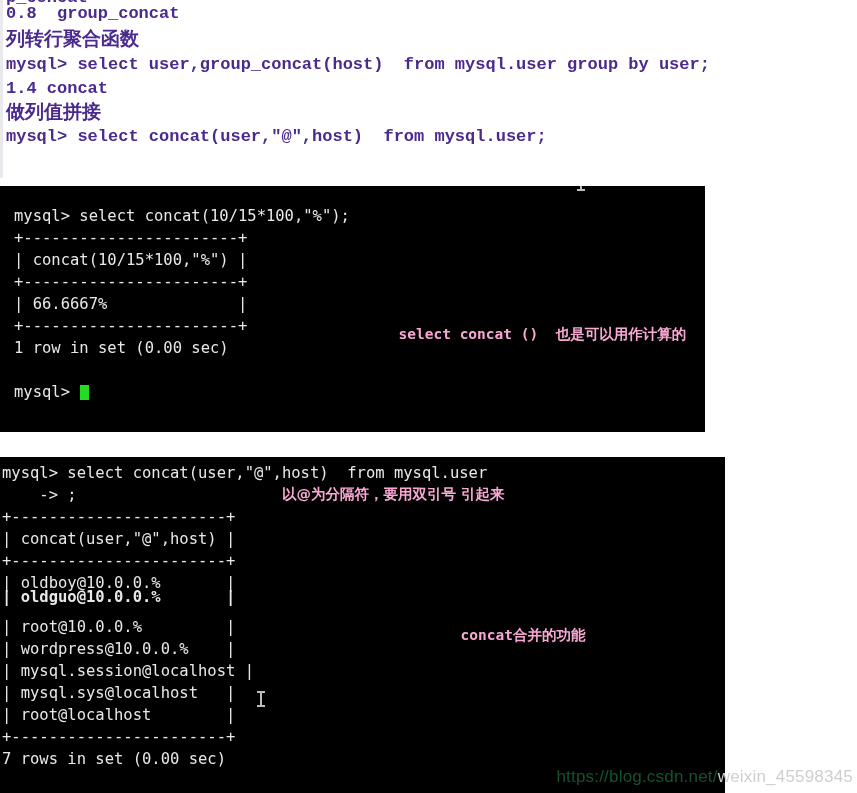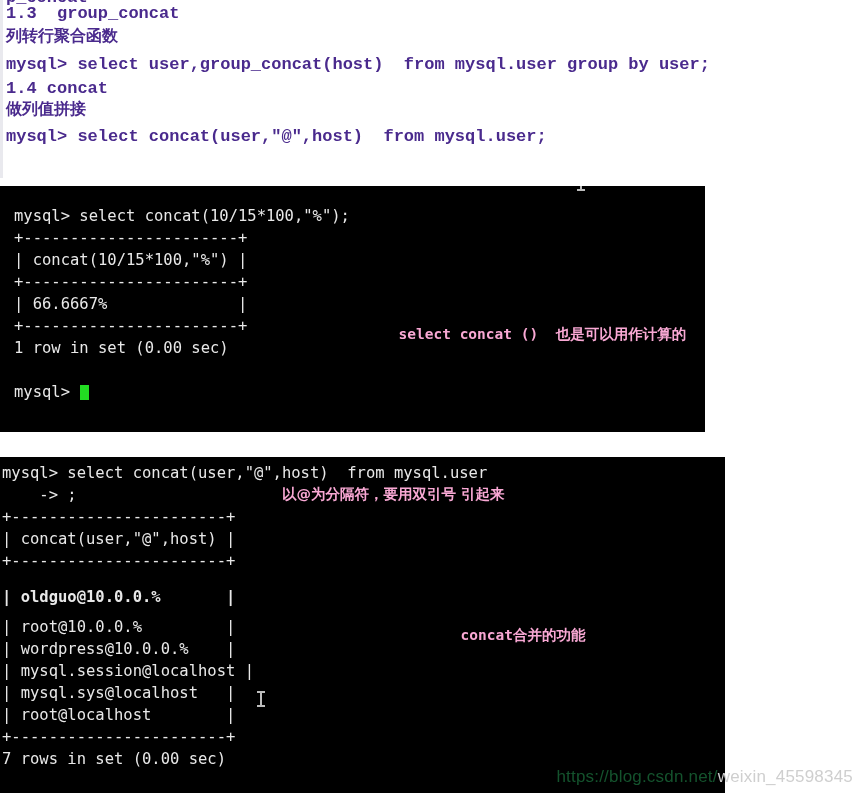--- a/index.html
+++ b/index.html
@@ -37,21 +37,21 @@
     color: #4a2a8d;
     font-weight: bold;
     letter-spacing: 0px;
   }
   .note-mono {
     font-family: "Liberation Mono", "DejaVu Sans Mono", monospace;
     font-size: 17px;
   }
   .note-cjk {
     font-family: "DejaVu Sans", sans-serif;
-    font-size: 16px;
+    font-size: 19px;
   }
   
   #note-clip {
     position: absolute;
     left: 6px; top: -12px;
     color: #4a2a8d;
     font-weight: bold;
     white-space: pre;
     font-family: "Liberation Mono", "DejaVu Sans Mono", monospace;
     font-size: 17px;
@@ -147,21 +147,21 @@
   #watermark .wm-on-dark { color: #14532d; }
 </style>
 </head>
 <body>
 
 <div id="doc-notes">
   <div class="gutter"></div>
 
   <div id="note-clip">p_concat</div>
 
-  <div class="note-line note-mono" style="top:4px;">1.3  group_concat</div>
+  <div class="note-line note-mono" style="top:4px;">0.8  group_concat</div>
 
   <div class="note-line note-cjk" style="top:26px;">列转行聚合函数</div>
 
   <div class="note-line note-mono" style="top:55px;">mysql&gt; select user,group_concat(host)  from mysql.user group by user;</div>
 
   <div class="note-line note-mono" style="top:79px;">1.4 concat</div>
 
   <div class="note-line note-cjk" style="top:99px;">做列值拼接</div>
 
   <div class="note-line note-mono" style="top:127px;">mysql&gt; select concat(user,"@",host)  from mysql.user;</div>
@@ -196,20 +196,21 @@
     <div class="cap-top"></div>
       <div class="stem"></div>
       <div class="cap-bot"></div>
   </div>
 
   <div class="term-line" style="top:8px;">mysql&gt; select concat(user,"@",host)  from mysql.user</div>
   <div class="term-line" style="top:30px;">    -&gt; ;</div>
   <div class="term-line" style="top:52px;">+-----------------------+</div>
   <div class="term-line" style="top:74px;">| concat(user,"@",host) |</div>
   <div class="term-line" style="top:96px;">+-----------------------+</div>
+  <div class="term-line" style="top:118px;">| oldboy@10.0.0.%       |</div>
   <div class="term-line" style="top:132px;font-weight:bold;">| oldguo@10.0.0.%       |</div>
   <div class="term-line" style="top:162px;">| root@10.0.0.%         |</div>
   <div class="term-line" style="top:184px;">| wordpress@10.0.0.%    |</div>
   <div class="term-line" style="top:206px;">| mysql.session@localhost |</div>
   <div class="term-line" style="top:250px;">| root@localhost        |</div>
   <div class="term-line" style="top:228px;">| mysql.sys@localhost   |</div>
   <div class="term-line" style="top:272px;">+-----------------------+</div>
   <div class="term-line" style="top:294px;">7 rows in set (0.00 sec)</div>
 
   <div class="annot annot-cjk" id="annot-quote">以@为分隔符，要用双引号 引起来</div>

